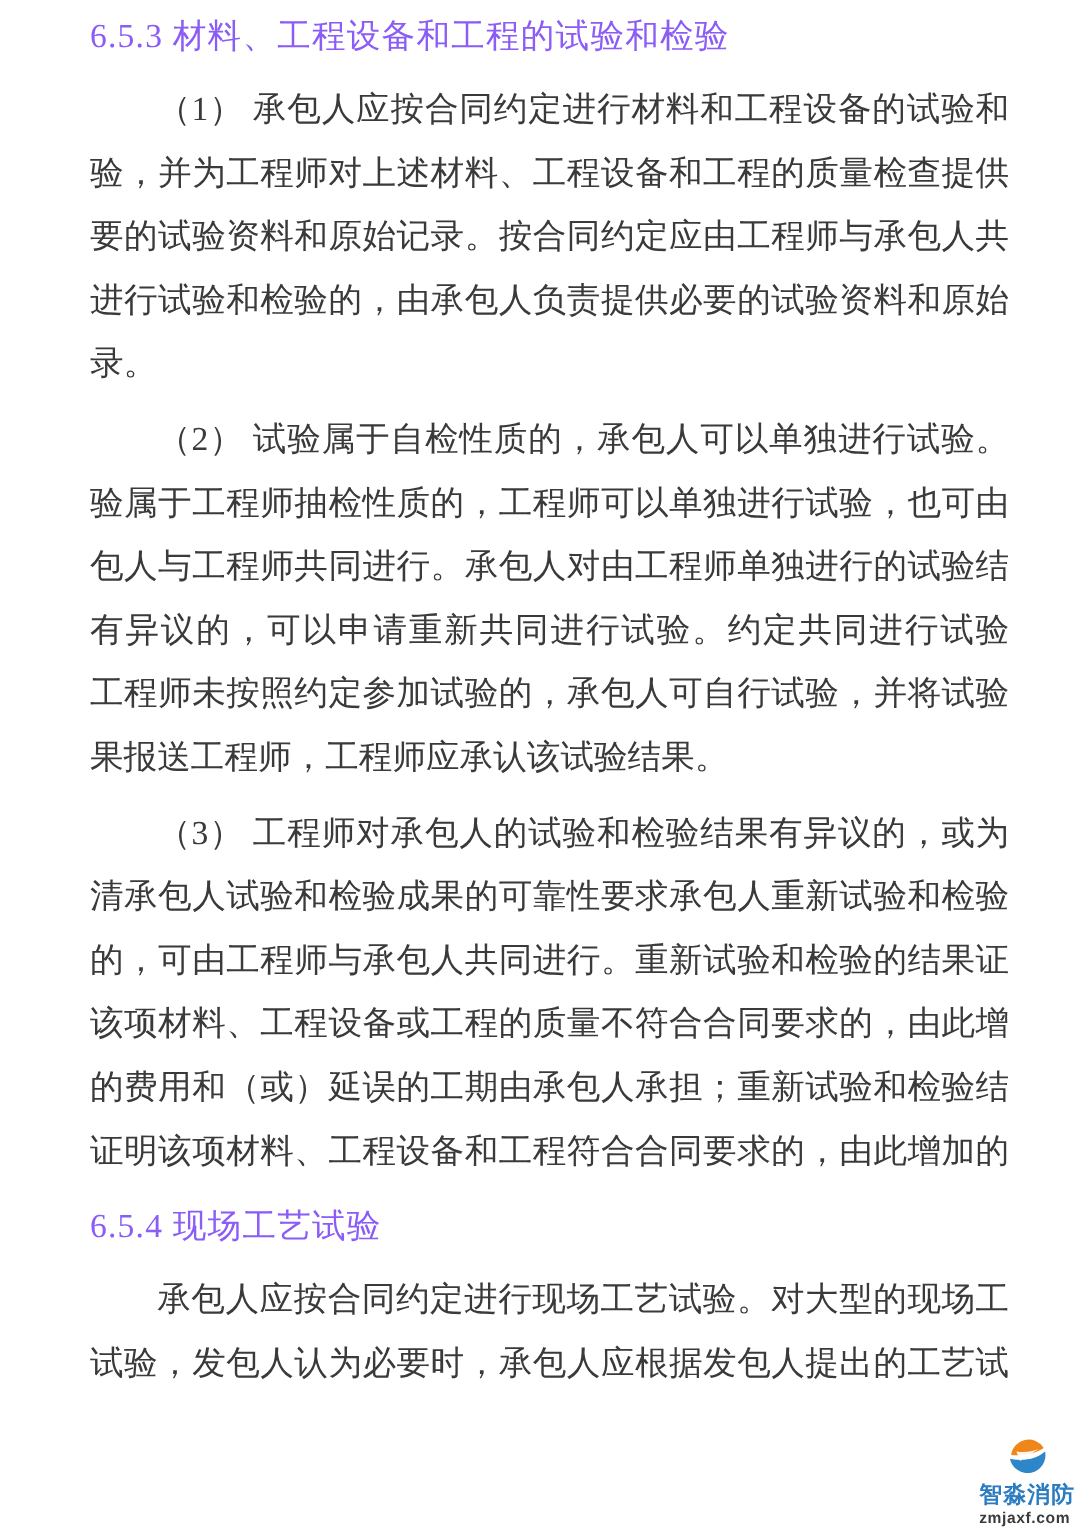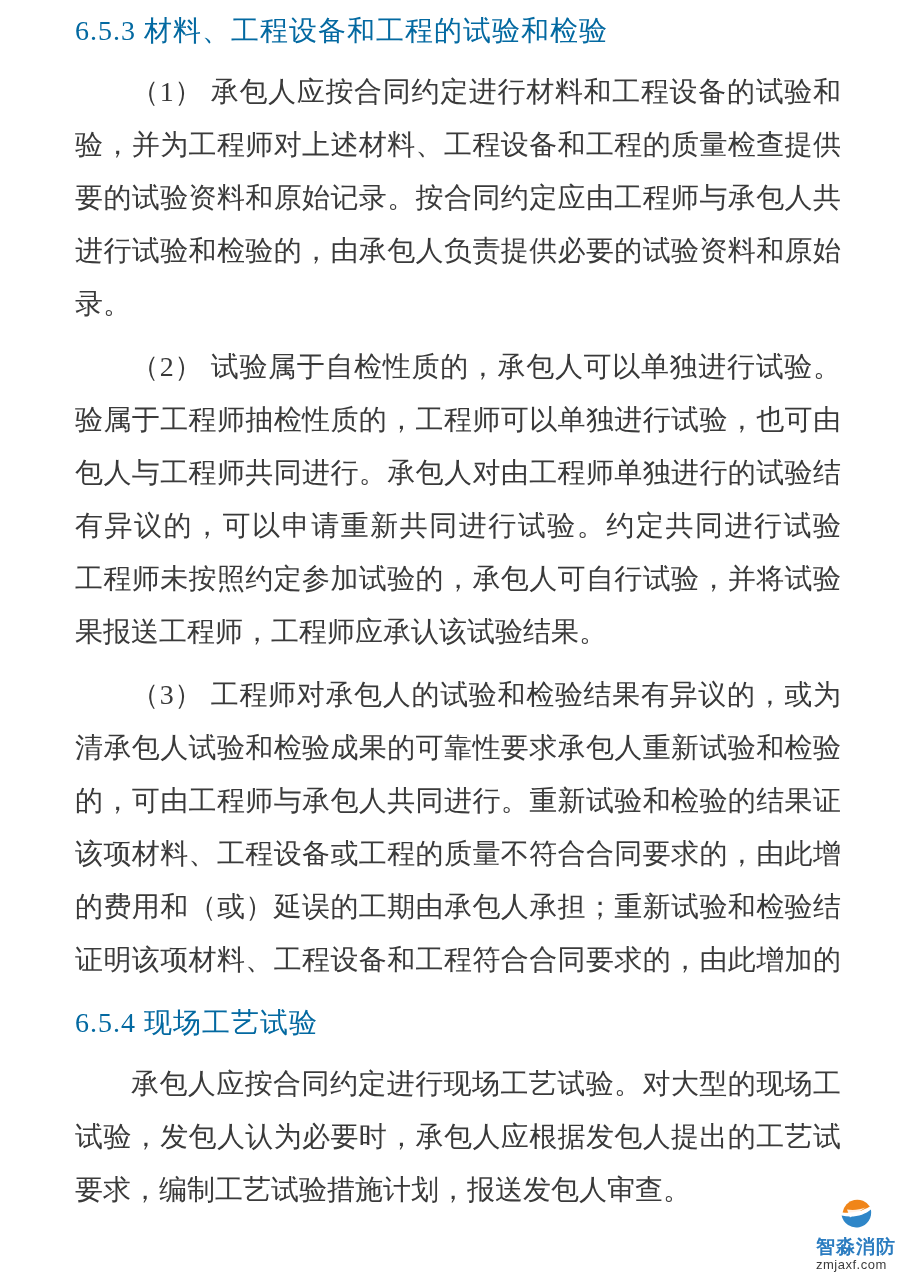--- a/index.html
+++ b/index.html
@@ -17,21 +17,21 @@
   }
   .doc {
     padding: 4px 58px 0 75px;
     color: #3d3d3d;
   }
   .heading {
     font-size: 28px;
     line-height: 53px;
     letter-spacing: 1px;
     white-space: nowrap;
-    color: #0369a1;
+    color: #8b5cf6;
   }
   .paragraph { margin: 8px 0 10px 0; }
   .heading + .paragraph { margin-top: 8px; }
   .line {
     font-size: 28px;
     line-height: 53px;
     height: 53px;
     overflow: hidden;
     text-align: justify;
     text-align-last: justify;
@@ -52,21 +52,21 @@
   }
   .wm-text { display: flex; flex-direction: column; line-height: 1; }
   .wm-brand {
     font-size: 19px;
     font-weight: bold;
     color: #2b7cc0;
     letter-spacing: 1px;
   }
   .wm-url {
     font-size: 13px;
-    font-weight: normal;
+    font-weight: bold;
     color: #3b3b3b;
     letter-spacing: 0.5px;
     margin-top: 2px;
   }
 </style>
 </head>
 <body>
 
 <div class="page">
 
@@ -92,21 +92,20 @@
         <div class="line">清承包人试验和检验成果的可靠性要求承包人重新试验和检验</div>
         <div class="line">的，可由工程师与承包人共同进行。重新试验和检验的结果证明</div>
         <div class="line">该项材料、工程设备或工程的质量不符合合同要求的，由此增加</div>
         <div class="line">的费用和（或）延误的工期由承包人承担；重新试验和检验结果</div>
         <div class="line">证明该项材料、工程设备和工程符合合同要求的，由此增加的费</div>
       </div>
       <div class="heading">6.5.4 现场工艺试验</div>
       <div class="paragraph">
         <div class="line first">承包人应按合同约定进行现场工艺试验。对大型的现场工艺</div>
         <div class="line">试验，发包人认为必要时，承包人应根据发包人提出的工艺试验</div>
-        <div class="line last">要求，编制工艺试验措施计划，报送发包人审查。</div>
       </div>
     </div>
 
   <div class="watermark">
     <span style="display:inline-block;width:36px;height:36px;">
       <svg width="36" height="36" viewBox="0 0 36 36" aria-hidden="true">
         <circle cx="18" cy="18" r="15.5" fill="#ffffff"></circle>
         <path fill="#f08519" d="M4.6 14.5 A 14.8 14.8 0 0 1 31.8 8.6 C 24.5 13.2 14.8 15.4 4.6 14.5 Z"></path>
         <path fill="#2e86c8" d="M32.9 11.5 C 26.5 17.2 15.5 20.2 3.6 17.6 A 14.8 14.8 0 0 0 32.9 11.5 Z"></path>
         <path fill="#ffffff" d="M9 11.5 C 15 12.6 22 11.8 27.5 9.5 L 12 19.5 Z" opacity="0.9"></path>

